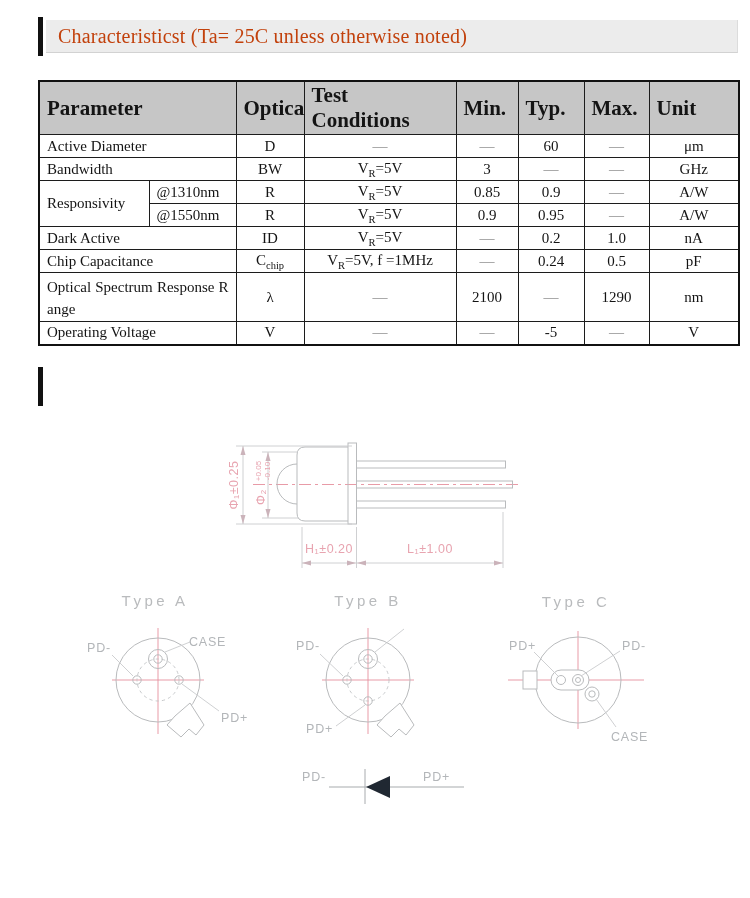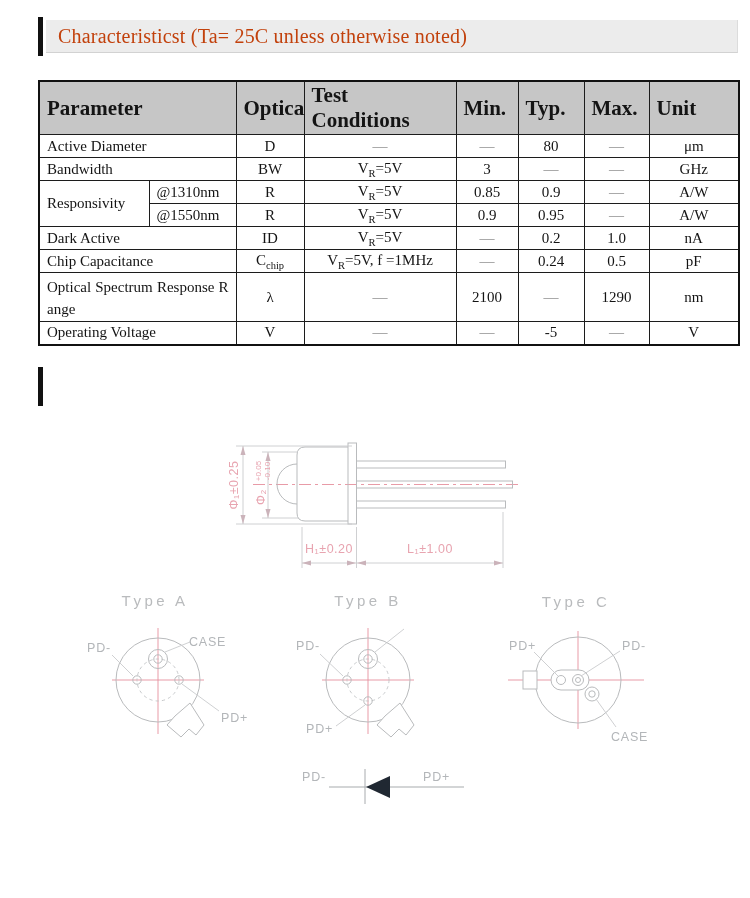--- a/index.html
+++ b/index.html
@@ -71,21 +71,21 @@
       <th>Min.</th>
       <th>Typ.</th>
       <th>Max.</th>
       <th>Unit</th>
     </tr>
     <tr>
       <td colspan="2">Active Diameter</td>
       <td class="cc">D</td>
       <td class="cc dash">—</td>
       <td class="cc dash">—</td>
-      <td class="cc">80</td>
+      <td class="cc">60</td>
       <td class="cc dash">—</td>
       <td class="cc">μm</td>
     </tr>
     <tr>
       <td colspan="2">Bandwidth</td>
       <td class="cc">BW</td>
       <td class="cc"><span>V</span><sub>R</sub><span>=5V</span></td>
       <td class="cc">3</td>
       <td class="cc dash">—</td>
       <td class="cc dash">—</td>

